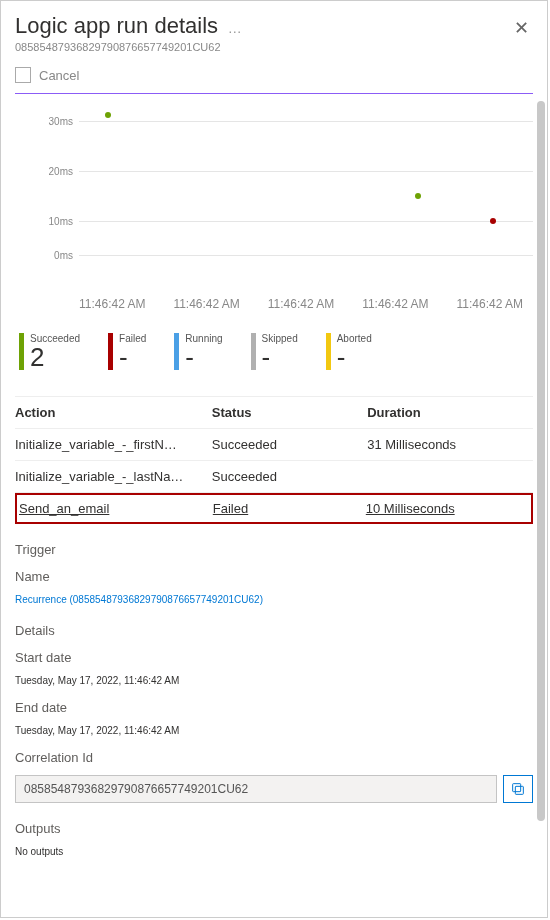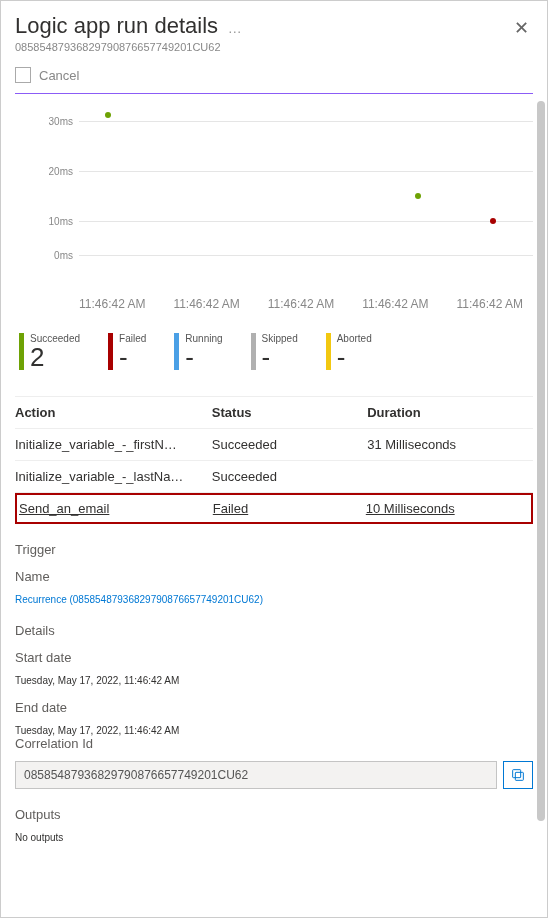--- a/index.html
+++ b/index.html
@@ -189,21 +189,21 @@
     <div class="h" style="margin-top:12px;">Name</div>
     <div class="v link">Recurrence (08585487936829790876657749201CU62)</div>
   </div>
 
   <div class="sect">
     <div class="h">Details</div>
     <div class="h" style="margin-top:12px;">Start date</div>
     <div class="v">Tuesday, May 17, 2022, 11:46:42 AM</div>
     <div class="h" style="margin-top:14px;">End date</div>
     <div class="v">Tuesday, May 17, 2022, 11:46:42 AM</div>
-    <div class="h" style="">Correlation Id</div>
+    <div class="h" style="margin-top:14px;">Correlation Id</div>
     <div class="corr-box">
       <input class="corr-input" readonly="" value="08585487936829790876657749201CU62" style="">
       <div class="copy-btn">
         <svg viewBox="0 0 24 24">
             <rect x="8" y="8" width="12" height="12" rx="1"></rect>
             <rect x="4" y="4" width="12" height="12" rx="1"></rect>
           </svg>
       </div>
     </div>
   </div>

